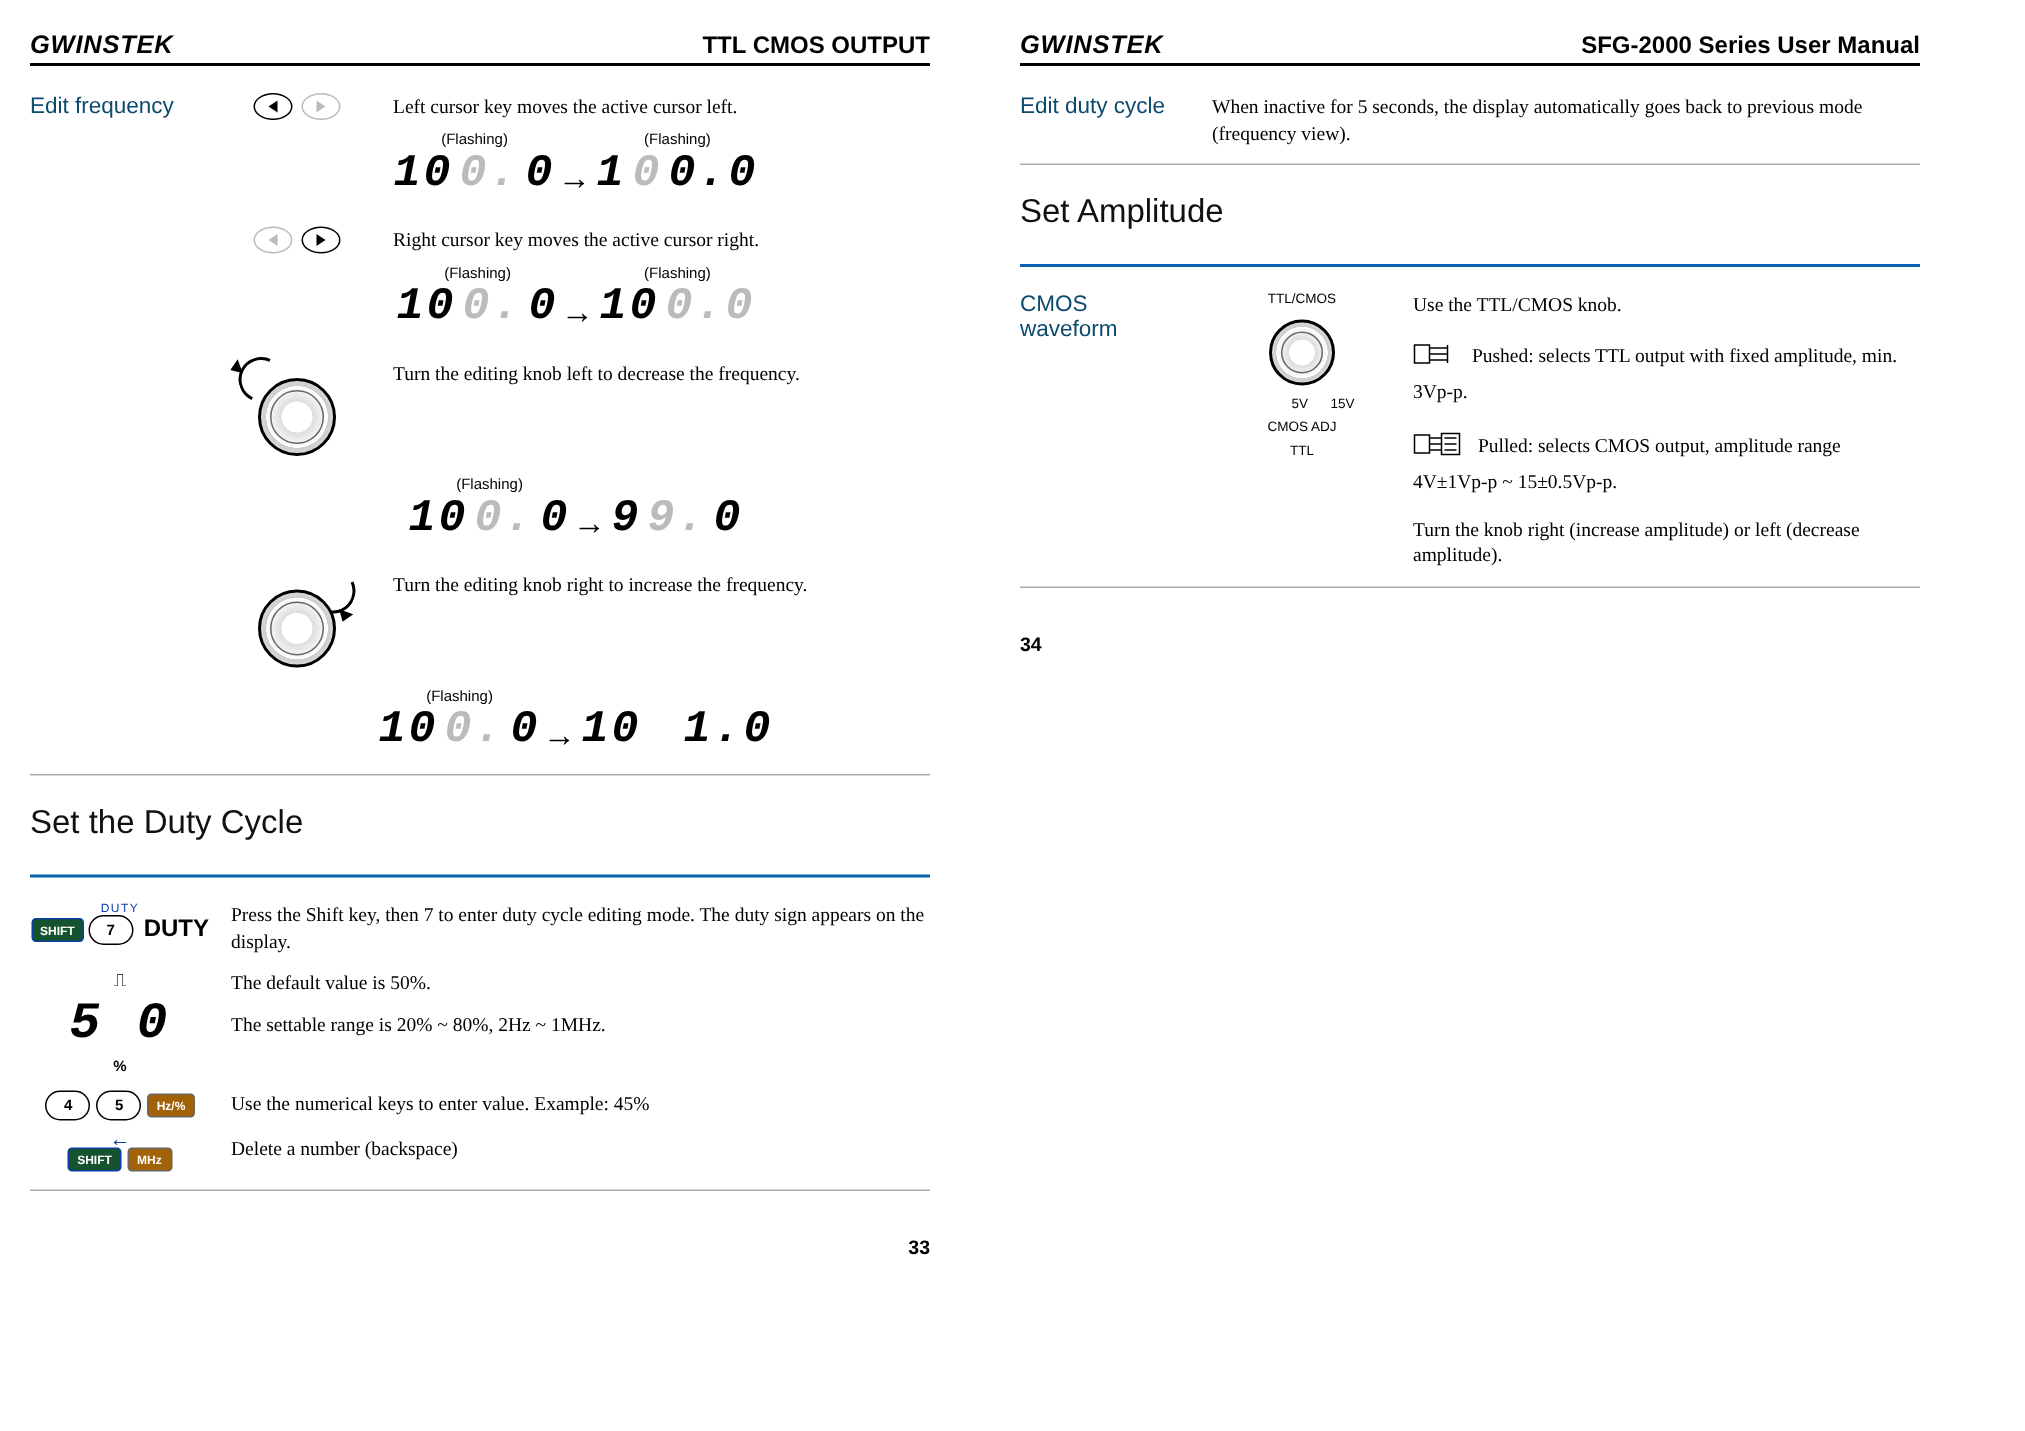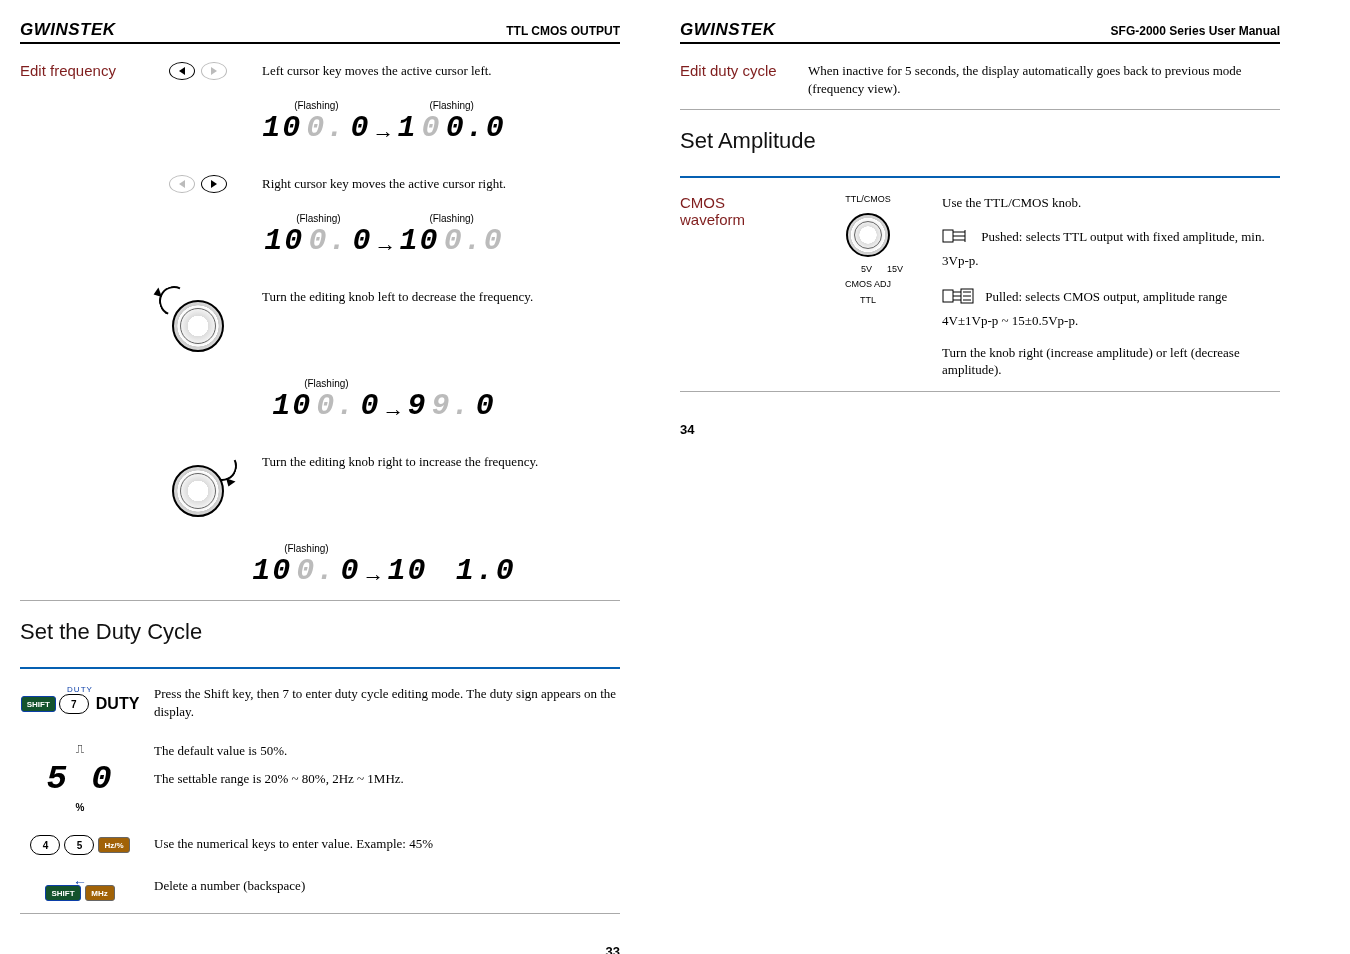--- a/index.html
+++ b/index.html
@@ -31,41 +31,41 @@
   .logo {
     font-family: Arial, sans-serif;
     font-weight: 900;
     font-style: italic;
     font-size: 17px;
     letter-spacing: 0.5px;
   }
   .header-title {
     font-family: Arial, sans-serif;
     font-weight: bold;
-    font-size: 12px;
+    font-size: 16px;
   }
   .section {
     display: flex;
     gap: 18px;
     border-bottom: 1px solid #aaa;
     padding-bottom: 12px;
     margin-bottom: 14px;
   }
   .side-label {
     width: 110px;
     flex-shrink: 0;
     font-family: 'Trebuchet MS', Arial, sans-serif;
     font-size: 15px;
-    color: #7f1d1d;
+    color: #0c4a6e;
   }
   .content-col {
     flex: 1;
     display: flex;
     flex-direction: column;
-    gap: 22px;
+    gap: 10px;
     justify-content: flex-end;
   }
   .row {
     display: flex;
     gap: 14px;
     align-items: flex-start;
   }
   .graphic {
     width: 120px;
     flex-shrink: 0;

